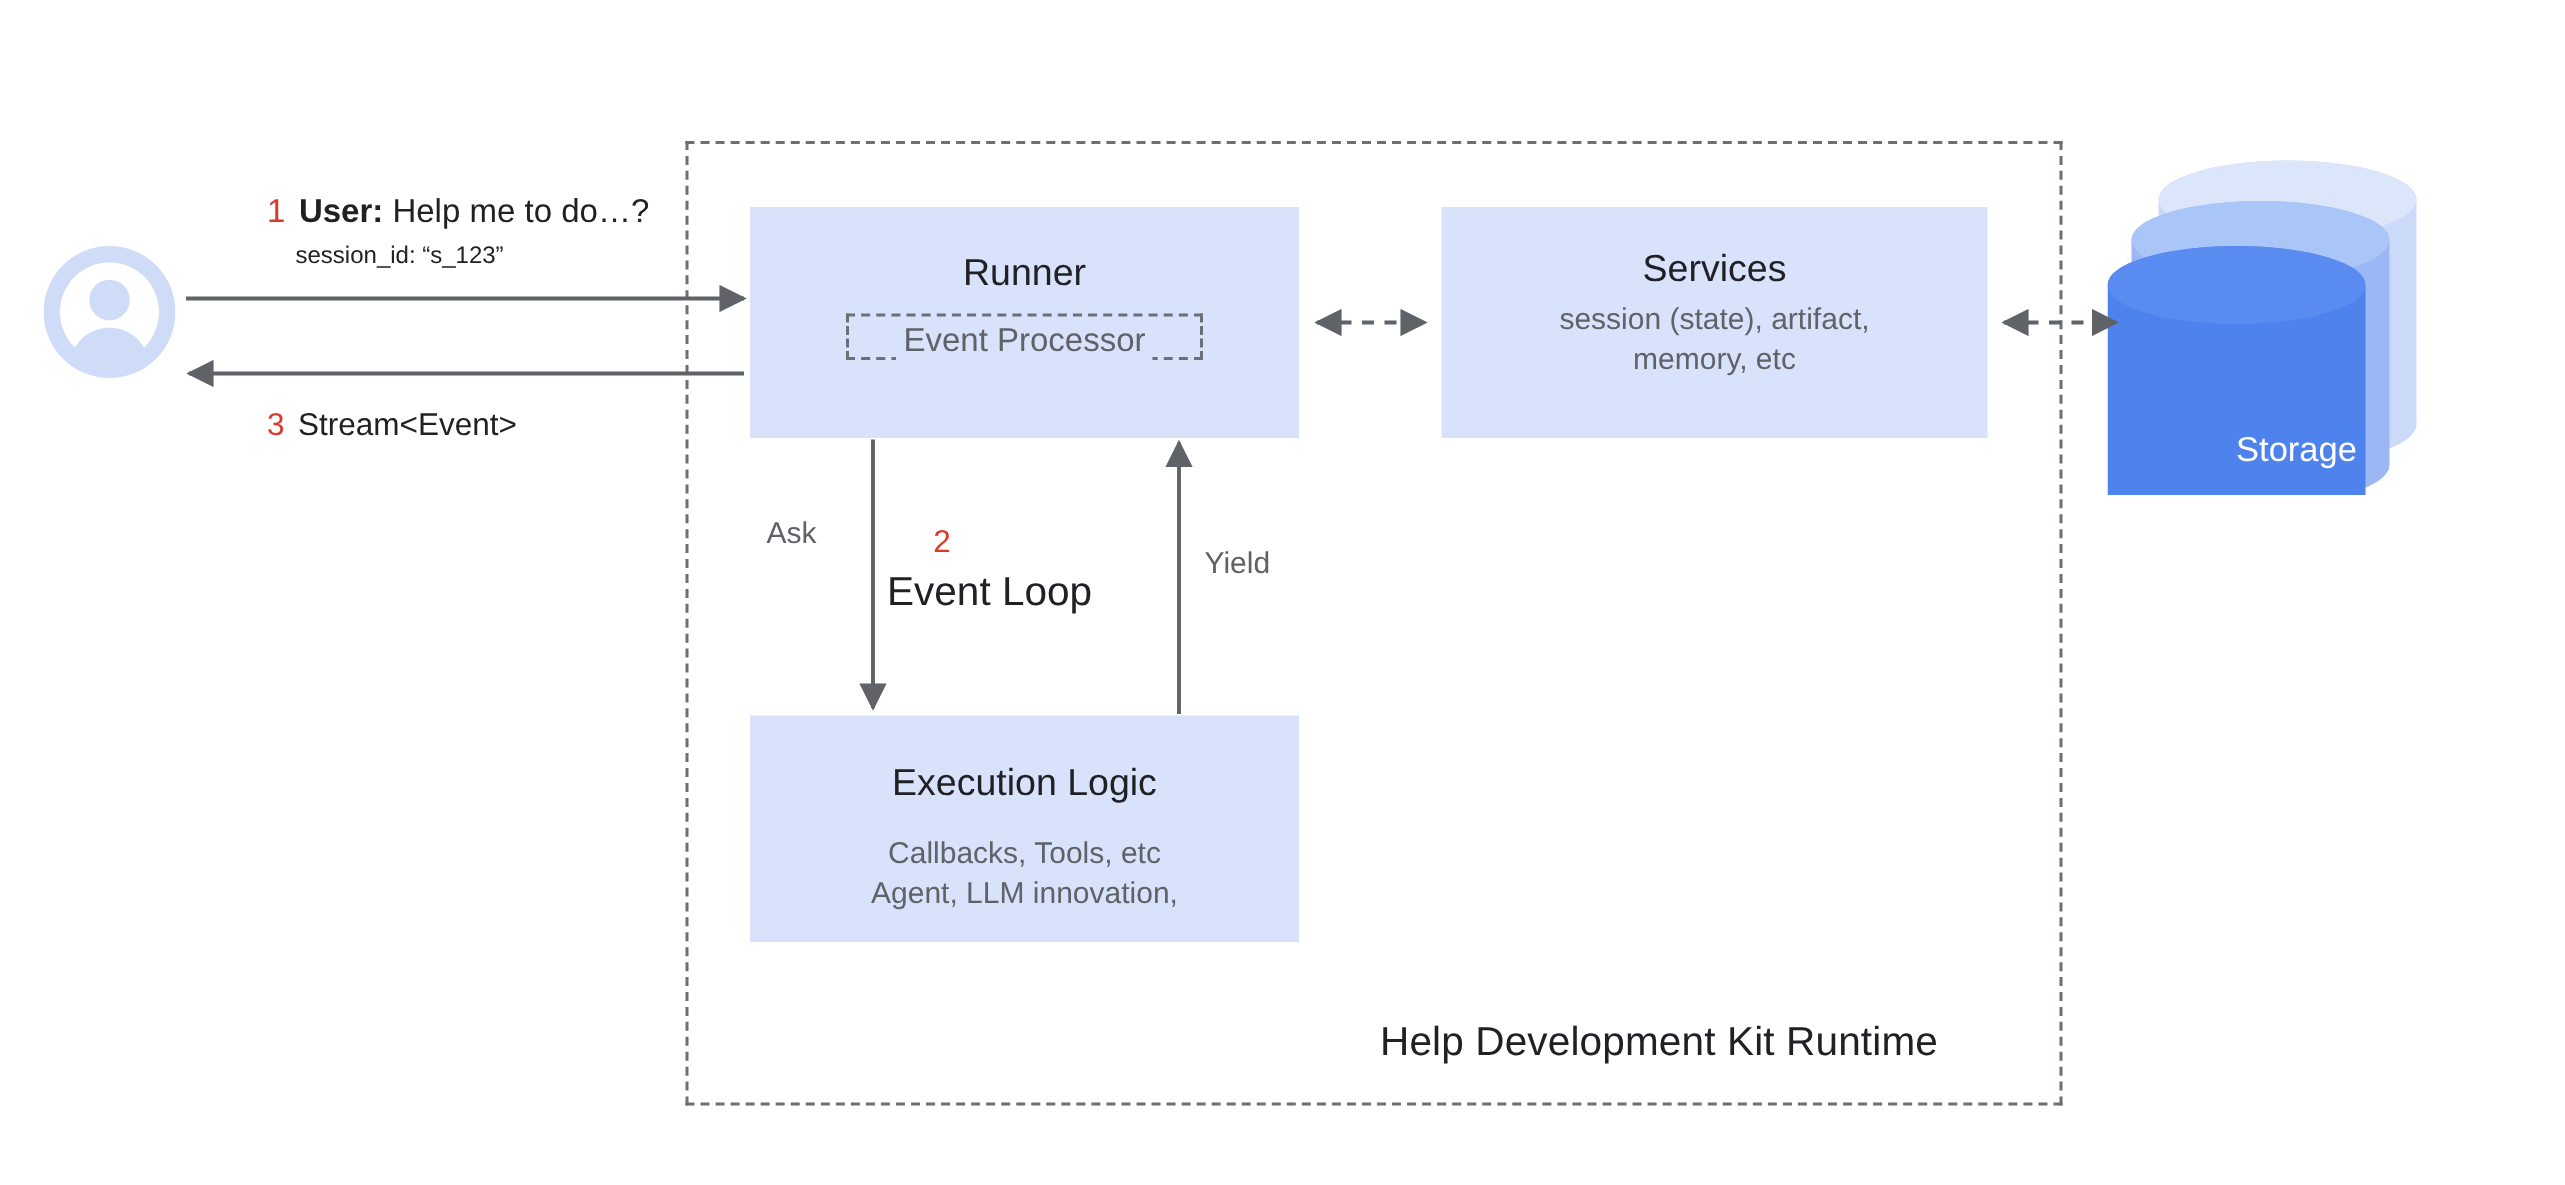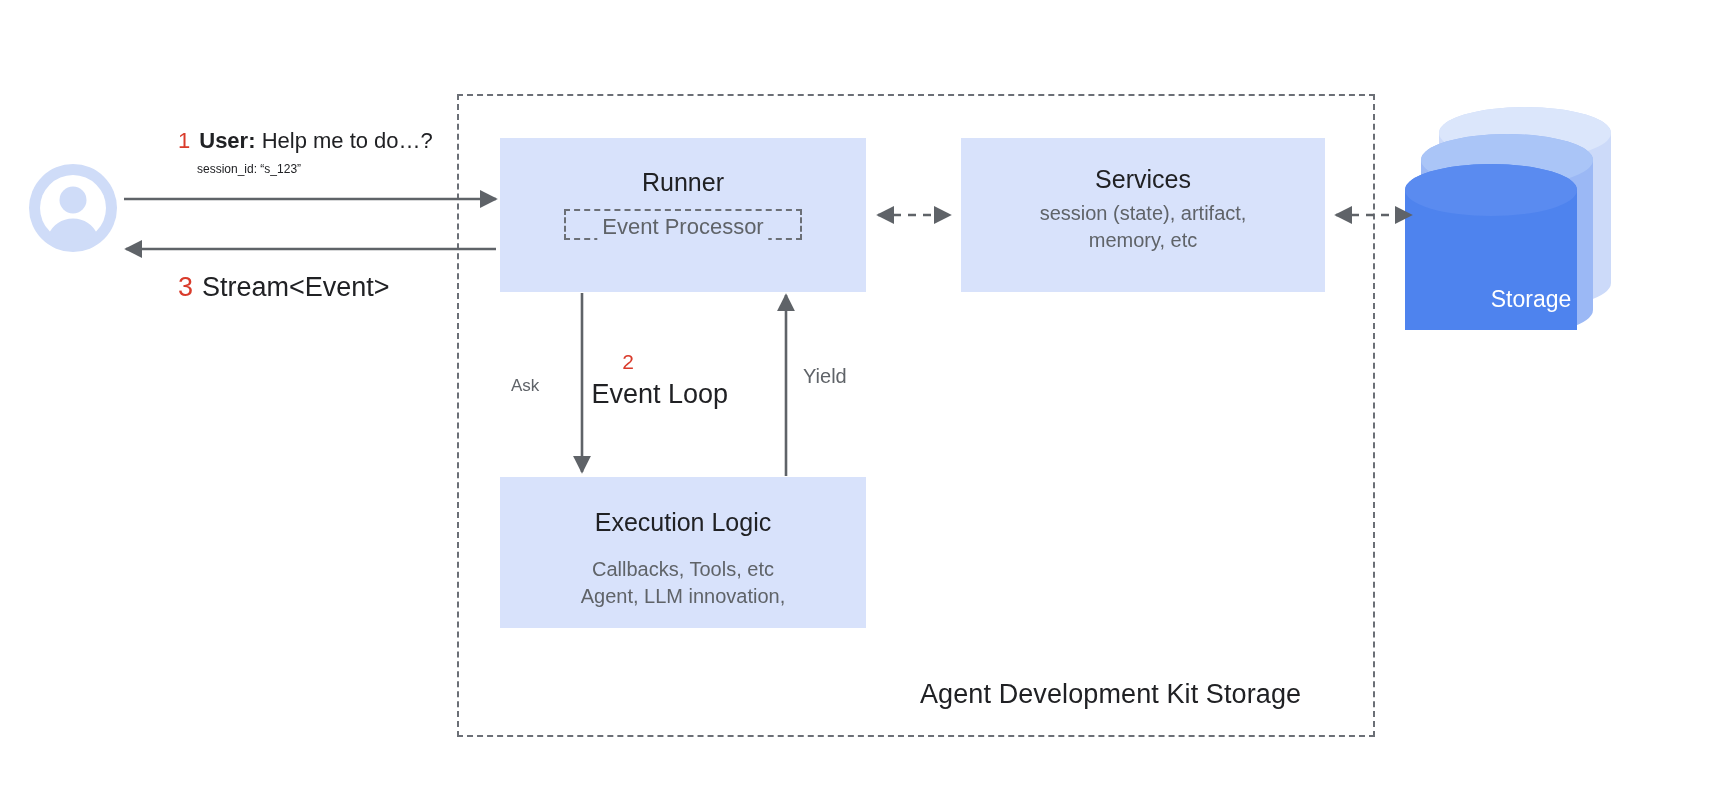--- a/index.html
+++ b/index.html
@@ -121,28 +121,28 @@
     font-size: 22px;
     color: #202124;
     white-space: nowrap;
     margin-top: 10px;
   }
   #label-1 .step-num { color: #d93b2b; margin-right: 9px; }
   #label-1 .strong { font-weight: bold; }
   #session-id {
     left: 197px;
     top: 162px;
-    font-size: 12px;
+    font-size: 16px;
     color: #202124;
     white-space: nowrap;
   }
   #label-3 {
     left: 178px;
     top: 272px;
-    font-size: 27px;
+    font-size: 21px;
     color: #202124;
     white-space: nowrap;
   }
   #label-3 .step-num { color: #d93b2b; margin-right: 9px; }
 
   
   #eventloop-num {
     left: 593px;
     top: 350px;
     width: 70px;
@@ -154,22 +154,22 @@
     left: 528px;
     top: 379px;
     width: 200px;
     text-align: right;
     font-size: 27px;
     color: #202124;
     white-space: nowrap;
   }
   #ask-label {
     left: 511px;
-    top: 376px;
-    font-size: 17px;
+    top: 345px;
+    font-size: 20px;
     color: #5f6368;
   }
   #yield-label {
     left: 803px;
     top: 365px;
     font-size: 20px;
     color: #5f6368;
   }
 
   
@@ -199,21 +199,21 @@
     height: 790px;
     pointer-events: none;
   }
 </style>
 </head>
 <body>
 
 <div id="stage">
 
   <div class="abs" id="runtime-box"></div>
-  <div class="abs" id="runtime-label">Agent Development Kit Storage</div>
+  <div class="abs" id="runtime-label">Help Development Kit Runtime</div>
 
   <div class="abs" id="avatar">
     <svg width="88" height="88" viewBox="0 0 88 88" xmlns="http://www.w3.org/2000/svg">
       <circle cx="44" cy="44" r="44" fill="#cfdcf8"></circle>
       <circle cx="44" cy="44" r="33" fill="#ffffff"></circle>
       <circle cx="44" cy="36" r="13.5" fill="#cfdcf8"></circle>
       <path d="M44 54.5c-11.2 0-20.6 6.6-24.3 15.9A33 33 0 0 0 44 77a33 33 0 0 0 24.3-6.6C64.6 61.1 55.2 54.5 44 54.5z" fill="#cfdcf8"></path>
     </svg>
   </div>
 

